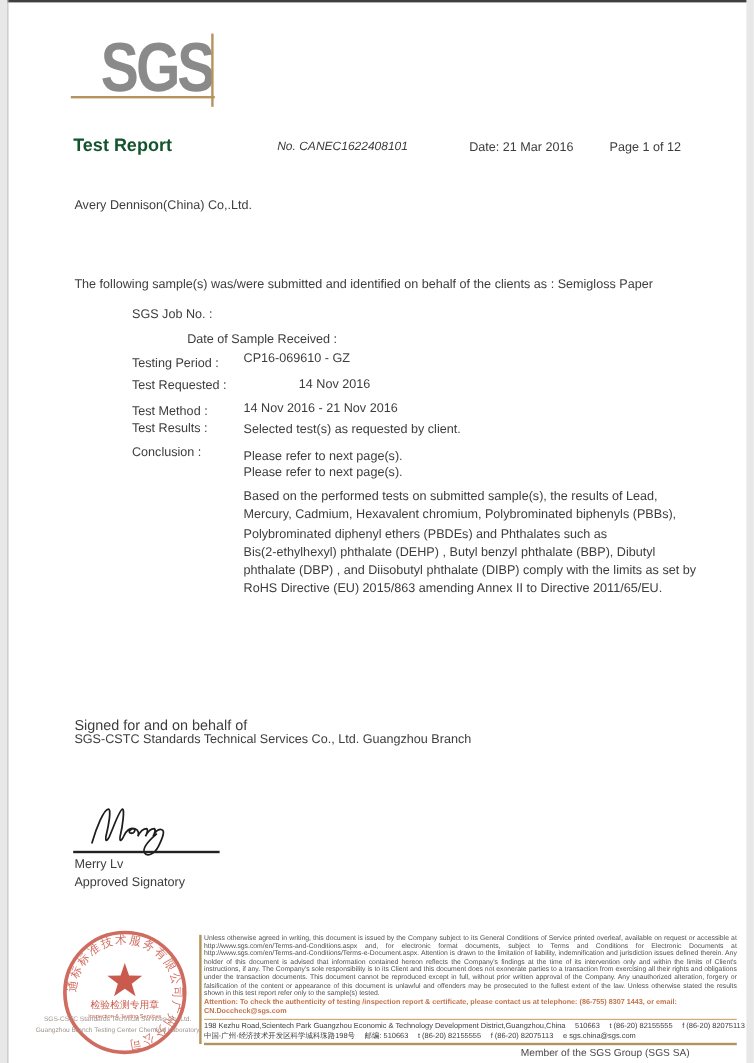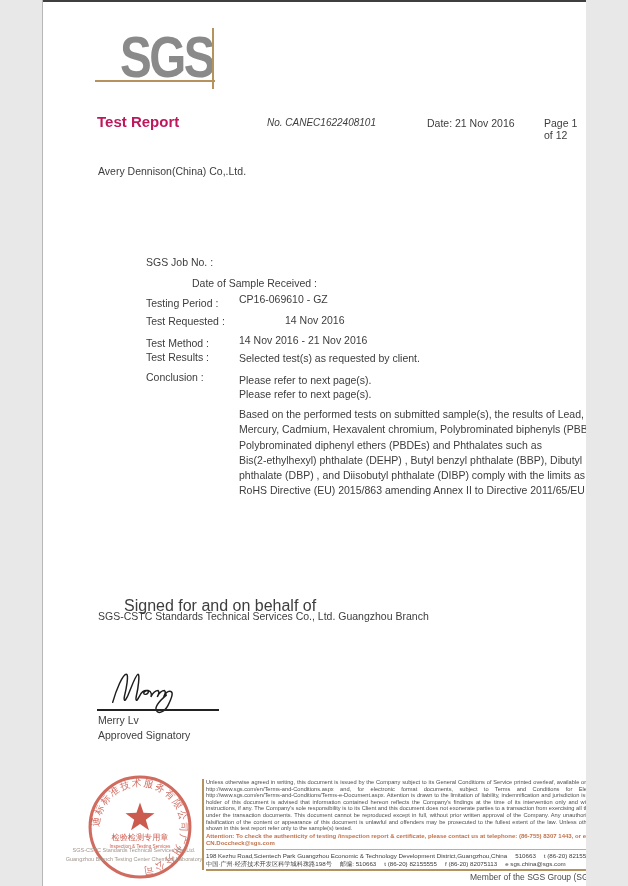--- a/index.html
+++ b/index.html
@@ -1,47 +1,47 @@
 <!DOCTYPE html>
 <html><head>
 <meta charset="utf-8">
 <style>
   html,body{margin:0;padding:0;background:#e8e8e8;}
   .page{
-    position:relative;width:544px;height:886px;background:#ffffff;
+    position:relative;width:616px;height:886px;background:#ffffff;
     font-family:"Liberation Sans","DejaVu Sans",sans-serif;color:#3d3d3d;
     overflow:hidden;margin:0 auto;
   }
   .abs{position:absolute;}
   
   .edge-top{left:0;top:0;width:628px;height:2px;background:#3f3f3f;}
   .edge-left{left:0;top:0;width:1px;height:886px;background:#b7b7b7;}
   .edge-right{left:626px;top:0;width:1px;height:886px;background:#9d9d9d;}
   
   .logo{left:78px;top:28px;font-size:58px;font-weight:bold;color:#8a8a8a;
         letter-spacing:-3px;line-height:1;transform:scaleX(.82);transform-origin:left top;}
   .logo-hline{left:53px;top:80px;width:120px;height:2px;background:#b5935e;}
   .logo-vline{left:170px;top:28px;width:2px;height:61px;background:#b5935e;}
   
-  .hdr-title{left:55px;top:113px;font-size:15px;font-weight:bold;color:#be185d;}
+  .hdr-title{left:55px;top:113px;font-size:15px;font-weight:bold;color:#14532d;}
   .hdr-no{left:225px;top:117px;font-size:10px;font-style:italic;}
   .hdr-date{left:385px;top:117px;font-size:10.5px;}
   .hdr-page{left:502px;top:117px;font-size:10.5px;}
   
   .client-name{left:56px;top:149px;font-size:10.5px;margin-top:16px;}
   .client-address{left:56px;top:169px;font-size:10.5px;}
   .sample-statement{left:56px;top:231px;font-size:10.5px;}
   
   .flabel{position:absolute;left:56px;width:140px;font-size:10.5px;margin-left:48px;}
   .fvalue{position:absolute;left:197px;width:382px;font-size:10.5px;line-height:15.3px;margin-top:36px;}
   .r0{top:256px;} .r1{top:277px;padding-left:46px;} .r2{top:297px;} .r3{top:315px;}
   .r4{top:337px;} .r5{top:351px;} .r6{top:371px;}
   .prewrap{white-space:pre-line;}
   
-  .signed-for{left:56px;top:597px;font-size:16px;margin-left:26px;}
+  .signed-for{left:56px;top:597px;font-size:12px;}
   .signed-company{left:56px;top:610px;font-size:10.5px;}
   .sig-svg{left:60px;top:666px;width:125px;height:50px;}
   .sig-line{left:55px;top:709px;width:122px;height:2px;background:#222;}
   .sig-name{left:56px;top:714px;font-size:10.5px;}
   .sig-title{left:56px;top:729px;font-size:10.5px;}
   
   .foot-vline{left:160px;top:779px;width:2px;height:91px;background:#b5935e;}
   .foot-vline-right{left:617px;top:783px;width:2px;height:86px;background:#b5935e;}
   .stamp-svg{left:44px;top:773px;width:108px;height:108px;opacity:.92;}
   .lab-name{left:20px;top:846px;width:144px;text-align:center;font-size:5.5px;
@@ -62,25 +62,26 @@
   <div class="abs edge-top"></div>
   <div class="abs edge-left"></div>
   <div class="abs edge-right"></div>
 
   <div class="abs logo">SGS</div>
   <div class="abs logo-hline"></div>
   <div class="abs logo-vline"></div>
 
   <div class="abs hdr-title">Test Report</div>
   <div class="abs hdr-no">No. CANEC1622408101</div>
-  <div class="abs hdr-date">Date: 21 Nov 2016</div>
+  <div class="abs hdr-date">Date: 21 Mar 2016</div>
   <div class="abs hdr-page">Page 1 of 12</div>
 
   <div class="abs client-name">Avery Dennison(China) Co,.Ltd.</div>
 
+  <div class="abs sample-statement">The following sample(s) was/were submitted and identified on behalf of the clients as : Semigloss Paper</div>
 
   <div>
     <div class="flabel r0">SGS Job No. :</div>
     <div class="fvalue r0">CP16-069610 - GZ</div>
   </div>
   <div>
     <div class="flabel r1">Date of Sample Received :</div>
     <div class="fvalue r1">14 Nov 2016</div>
   </div>
   <div>

